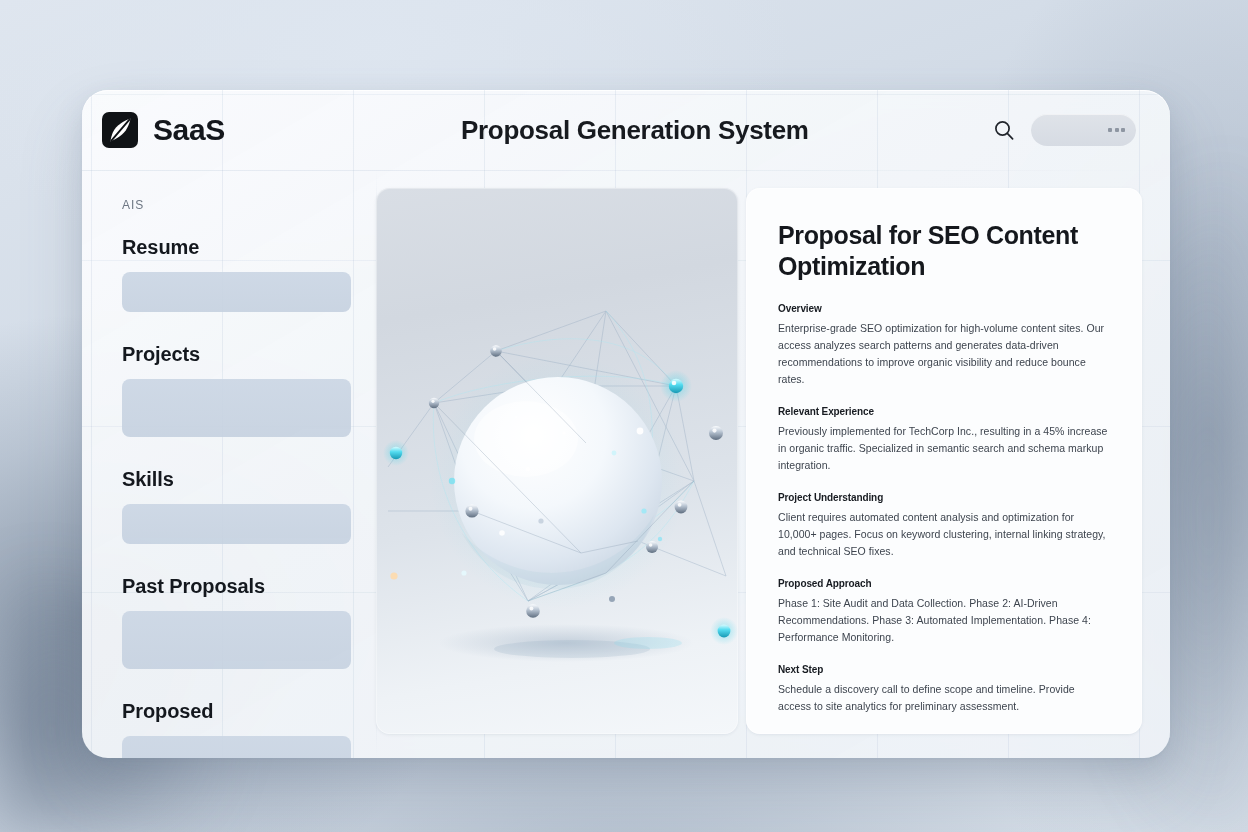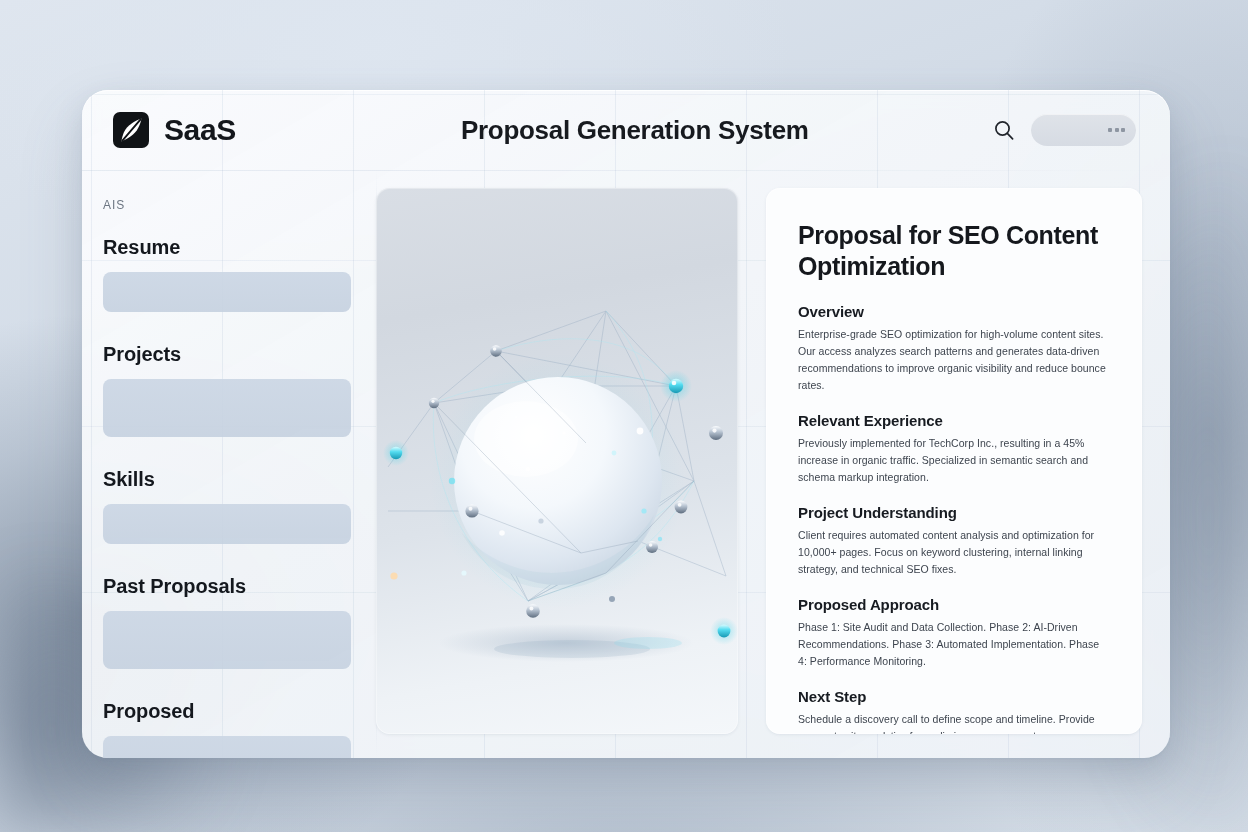--- a/index.html
+++ b/index.html
@@ -71,21 +71,21 @@
     height: 80px;
     display: flex;
     align-items: center;
     z-index: 6;
   }
   .brand {
     width: 294px;
     display: flex;
     align-items: center;
     gap: 13px;
-    padding-left: 29px;
+    padding-left: 18px;
     flex: none;
   }
   .logo-mark { width: 40px; height: 40px; flex: none; display:block; }
   .brand-name {
     font-size: 30px;
     font-weight: 700;
     color: #14171c;
     letter-spacing: -0.4px;
   }
   .page-title {
@@ -133,21 +133,21 @@
     width: 4px; height: 4px; border-radius: 1px;
     background: #8e96a2; display: block;
   }
 
   
   .sidebar {
     position: absolute;
     left: 0; top: 80px;
     width: 294px;
     bottom: 0;
-    padding: 28px 25px 0 21px;
+    padding: 28px 25px 0 40px;
     z-index: 6;
   }
   .side-eyebrow {
     font-size: 12px;
     color: #6d7683;
     letter-spacing: 0.9px;
     margin-bottom: 24px;
   }
   .side-group { margin-bottom: 31px; }
   .side-group:last-child { margin-bottom: 0; }
@@ -164,21 +164,21 @@
     background: linear-gradient(180deg, rgba(203,214,228,0.92) 0%, rgba(196,208,223,0.88) 100%);
     cursor: pointer;
   }
   .side-bar.tall { height: 58px; }
 
   
   .content {
     position: absolute;
     left: 294px; top: 80px; right: 0; bottom: 0;
     display: flex;
-    gap: 28px;
+    gap: 8px;
     padding: 18px 28px 24px 0;
     z-index: 6;
   }
 
   
   .visual-card {
     position: relative;
     width: 362px;
     flex: none;
     border-radius: 14px;
@@ -202,21 +202,21 @@
     font-weight: 700;
     color: #15181d;
     line-height: 1.22;
     letter-spacing: -0.35px;
     margin-bottom: 22px;
     max-width: 300px;
   }
   .doc-section { margin-bottom: 18px; }
   .doc-section:last-child { margin-bottom: 0; }
   .doc-h {
-    font-size: 15px;
+    font-size: 10px;
     font-weight: 700;
     color: #171b21;
     letter-spacing: -0.1px;
     margin-bottom: 6px;
   }
   .doc-p {
     font-size: 10.5px;
     line-height: 1.62;
     color: #3d444e;
     filter: blur(0.62px);

